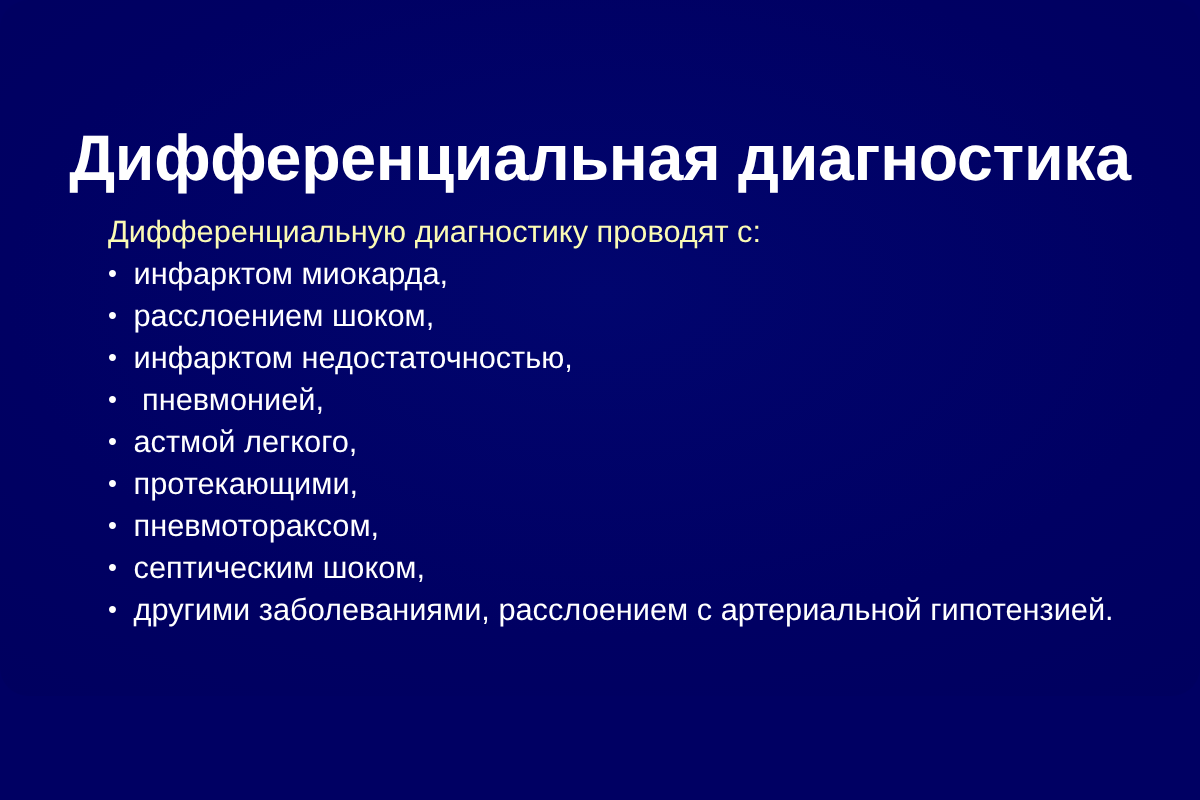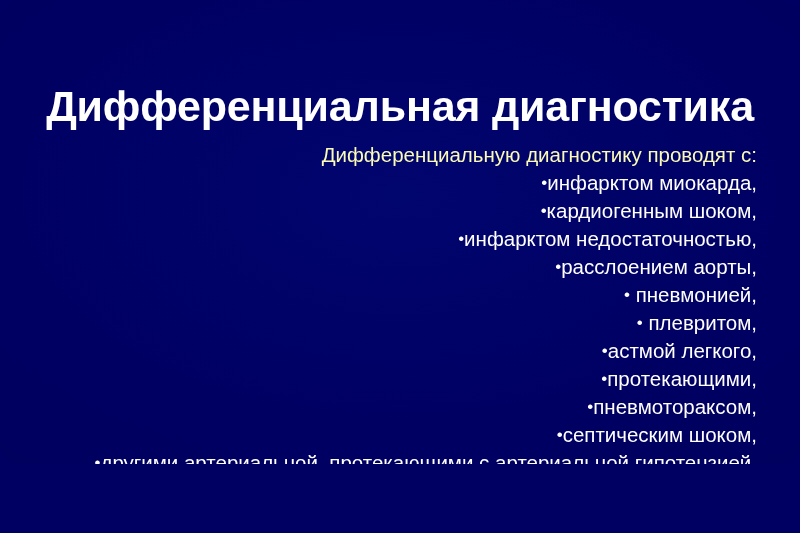--- a/index.html
+++ b/index.html
@@ -34,24 +34,23 @@
     color: #ffffff;
     font-size: 43px;
     font-weight: bold;
     letter-spacing: -0.2px;
     line-height: 1.05;
     white-space: nowrap;
   }
 
   .body-block {
     position: absolute;
-    left: 57px;
+    left: 72px;
     top: 141px;
     width: 700px;
-    text-align: right;
   }
 
   .intro-line {
     color: #fbfbb4;
     font-size: 20.5px;
     line-height: 28px;
     white-space: nowrap;
   }
 
   .bullet-list {
@@ -60,21 +59,20 @@
     padding: 0;
   }
 
   .bullet-item {
     color: #ffffff;
     font-size: 20.5px;
     line-height: 28px;
     position: relative;
     padding-left: 17px;
     text-indent: -17px;
-    margin-left: 23px;
   }
 
   .bullet-item .dot {
     display: inline-block;
     width: 17px;
     text-indent: 0;
     font-size: 17px;
     line-height: 28px;
     vertical-align: top;
   }
@@ -102,45 +100,39 @@
 
   <div class="body-block">
 
     <div class="intro-line">Дифференциальную диагностику проводят с:</div>
 
     <ul class="bullet-list">
       <li class="bullet-item">
         <span class="dot">•</span><span class="btext">инфарктом миокарда,</span>
       </li>
       <li class="bullet-item">
-        <span class="dot">•</span><span class="btext">кардиогенным шоком,</span>
+        <span class="dot">•</span><span class="btext">расслоением шоком,</span>
       </li>
       <li class="bullet-item">
         <span class="dot">•</span><span class="btext">инфарктом недостаточностью,</span>
       </li>
       <li class="bullet-item">
-        <span class="dot">•</span><span class="btext">расслоением аорты,</span>
-      </li>
-      <li class="bullet-item">
         <span class="dot">•</span><span class="btext"> пневмонией,</span>
-      </li>
-      <li class="bullet-item">
-        <span class="dot">•</span><span class="btext"> плевритом,</span>
       </li>
       <li class="bullet-item">
         <span class="dot">•</span><span class="btext">астмой легкого,</span>
       </li>
       <li class="bullet-item">
         <span class="dot">•</span><span class="btext">протекающими,</span>
       </li>
       <li class="bullet-item">
         <span class="dot">•</span><span class="btext">пневмотораксом,</span>
       </li>
       <li class="bullet-item">
         <span class="dot">•</span><span class="btext">септическим шоком,</span>
       </li>
       <li class="bullet-item wrap">
-        <span class="dot">•</span><span class="btext">другими артериальной, протекающими с артериальной гипотензией.</span>
+        <span class="dot">•</span><span class="btext">другими заболеваниями, расслоением с артериальной гипотензией.</span>
       </li>
     </ul>
 
   </div>
 </div>
 
 </body></html>

